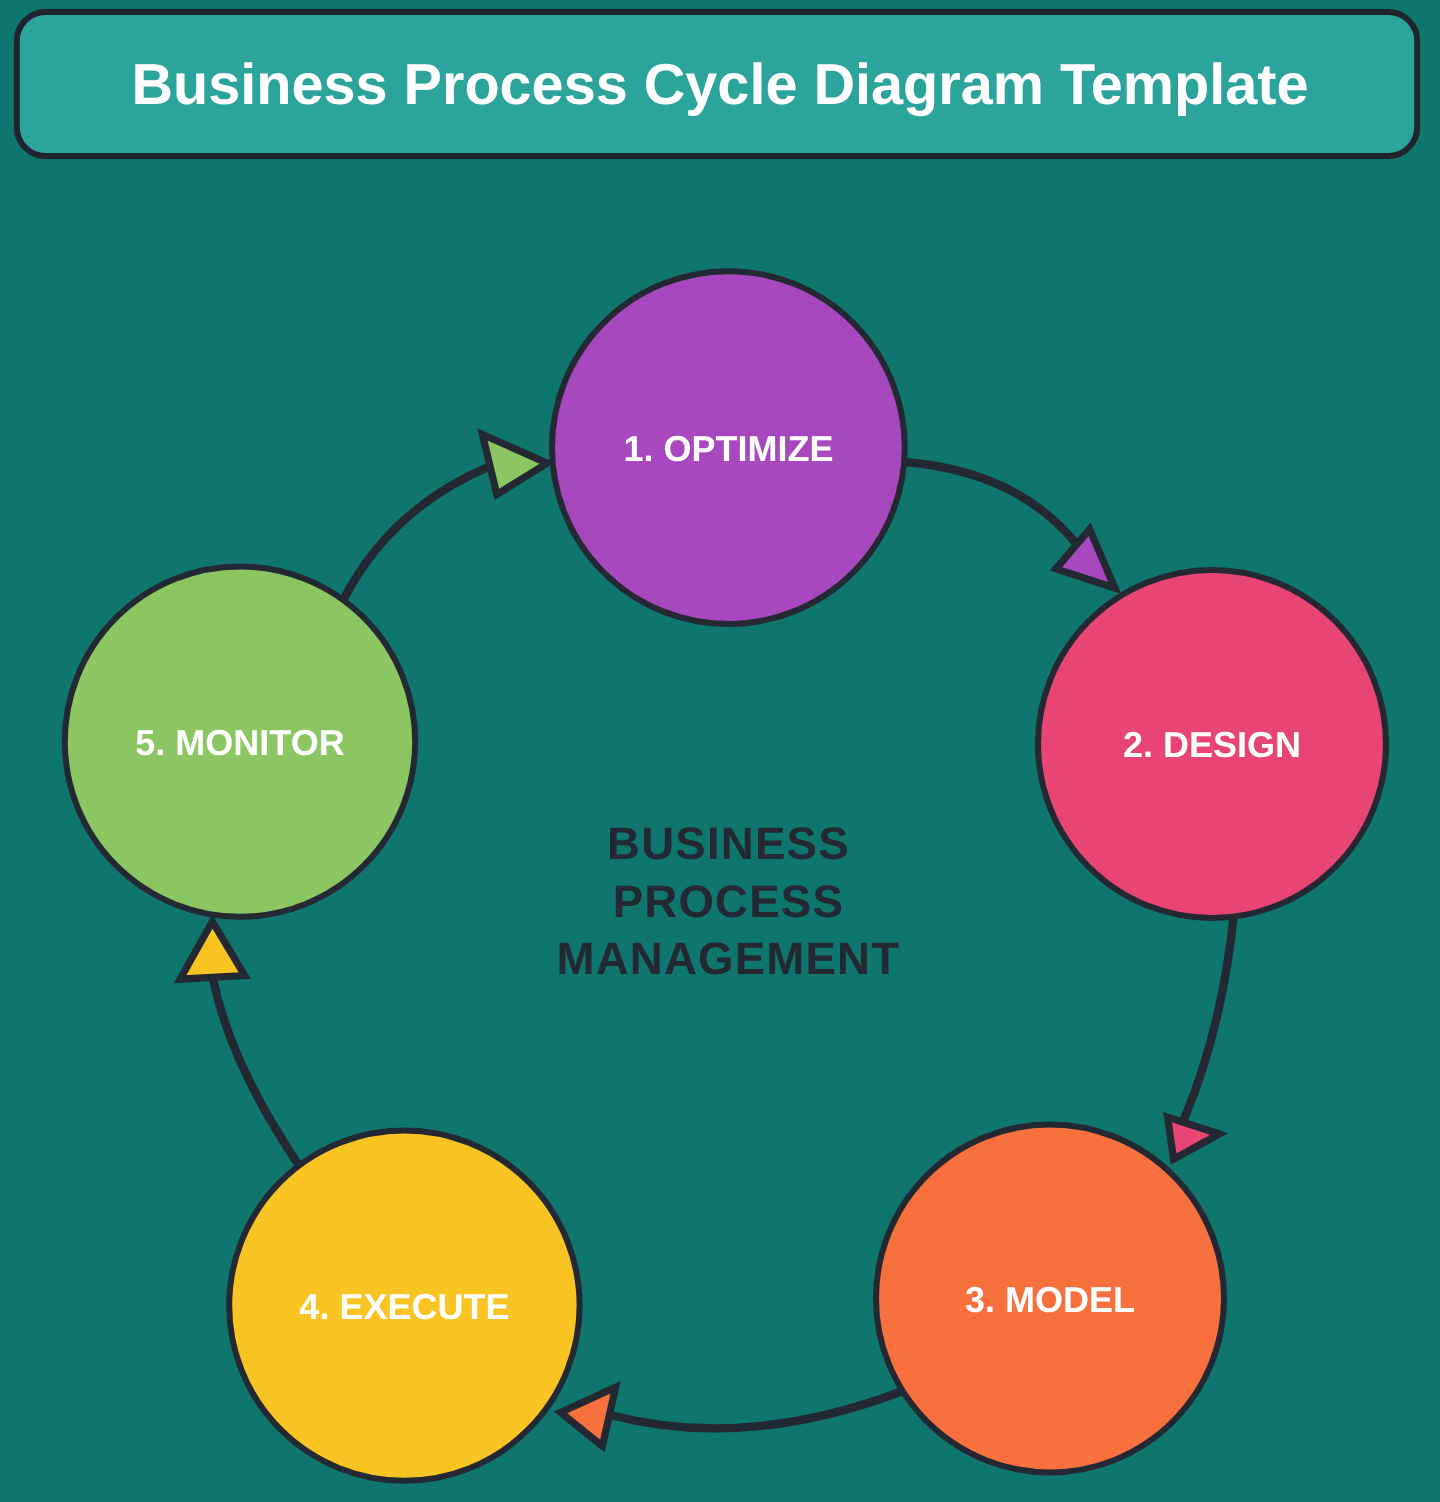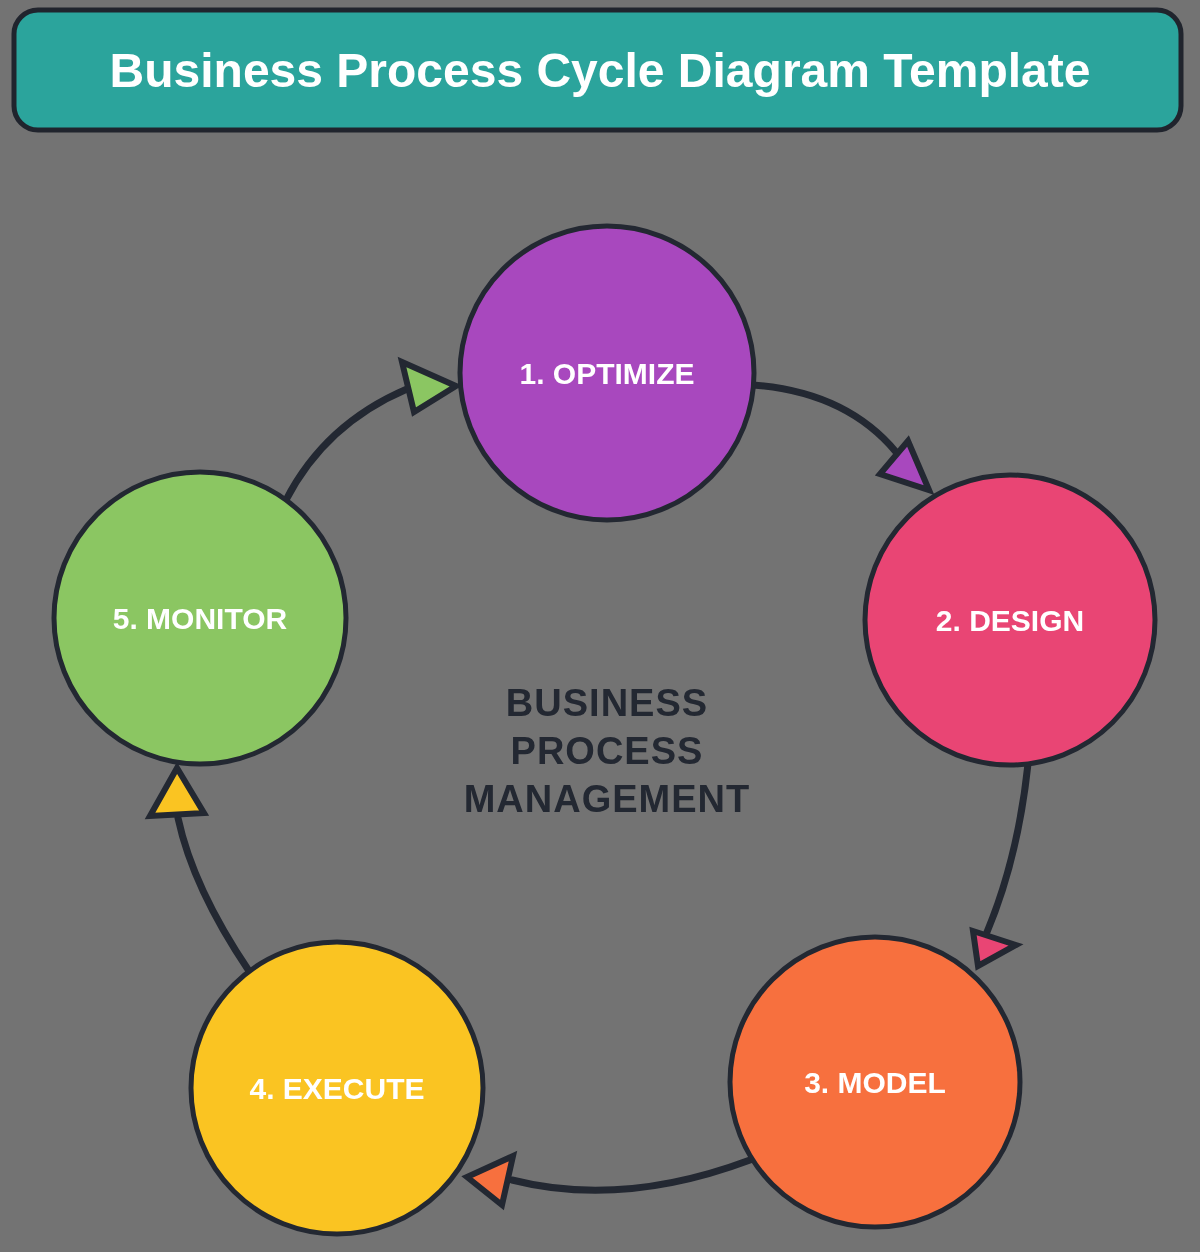--- a/index.html
+++ b/index.html
@@ -1,16 +1,16 @@
 <!DOCTYPE html>
 <html><head>
 <meta charset="utf-8">
 <style>
   html,body{margin:0;padding:0;background:#ffffff;}
-  .page{position:relative;width:1200px;height:1252px;background:#737373;overflow:hidden;
+  .page{position:relative;width:1200px;height:1252px;background:#0f766e;overflow:hidden;
         font-family:"Liberation Sans",sans-serif;}
   svg{position:absolute;left:0;top:0;}
   .arrow-line{fill:none;stroke:#232832;stroke-width:7;stroke-linecap:round;}
   .arrow-head{stroke:#232832;stroke-width:6;stroke-linejoin:miter;}
   .node-circle{stroke:#232832;stroke-width:5;}
   .banner{stroke:#20242d;stroke-width:5;}
   text{font-family:"Liberation Sans",sans-serif;font-weight:bold;}
   .banner-title{font-size:48px;fill:#ffffff;text-anchor:middle;}
   .node-label{font-size:30px;fill:#ffffff;text-anchor:middle;}
   .center-label{font-size:38px;fill:#232832;text-anchor:middle;letter-spacing:1px;}

